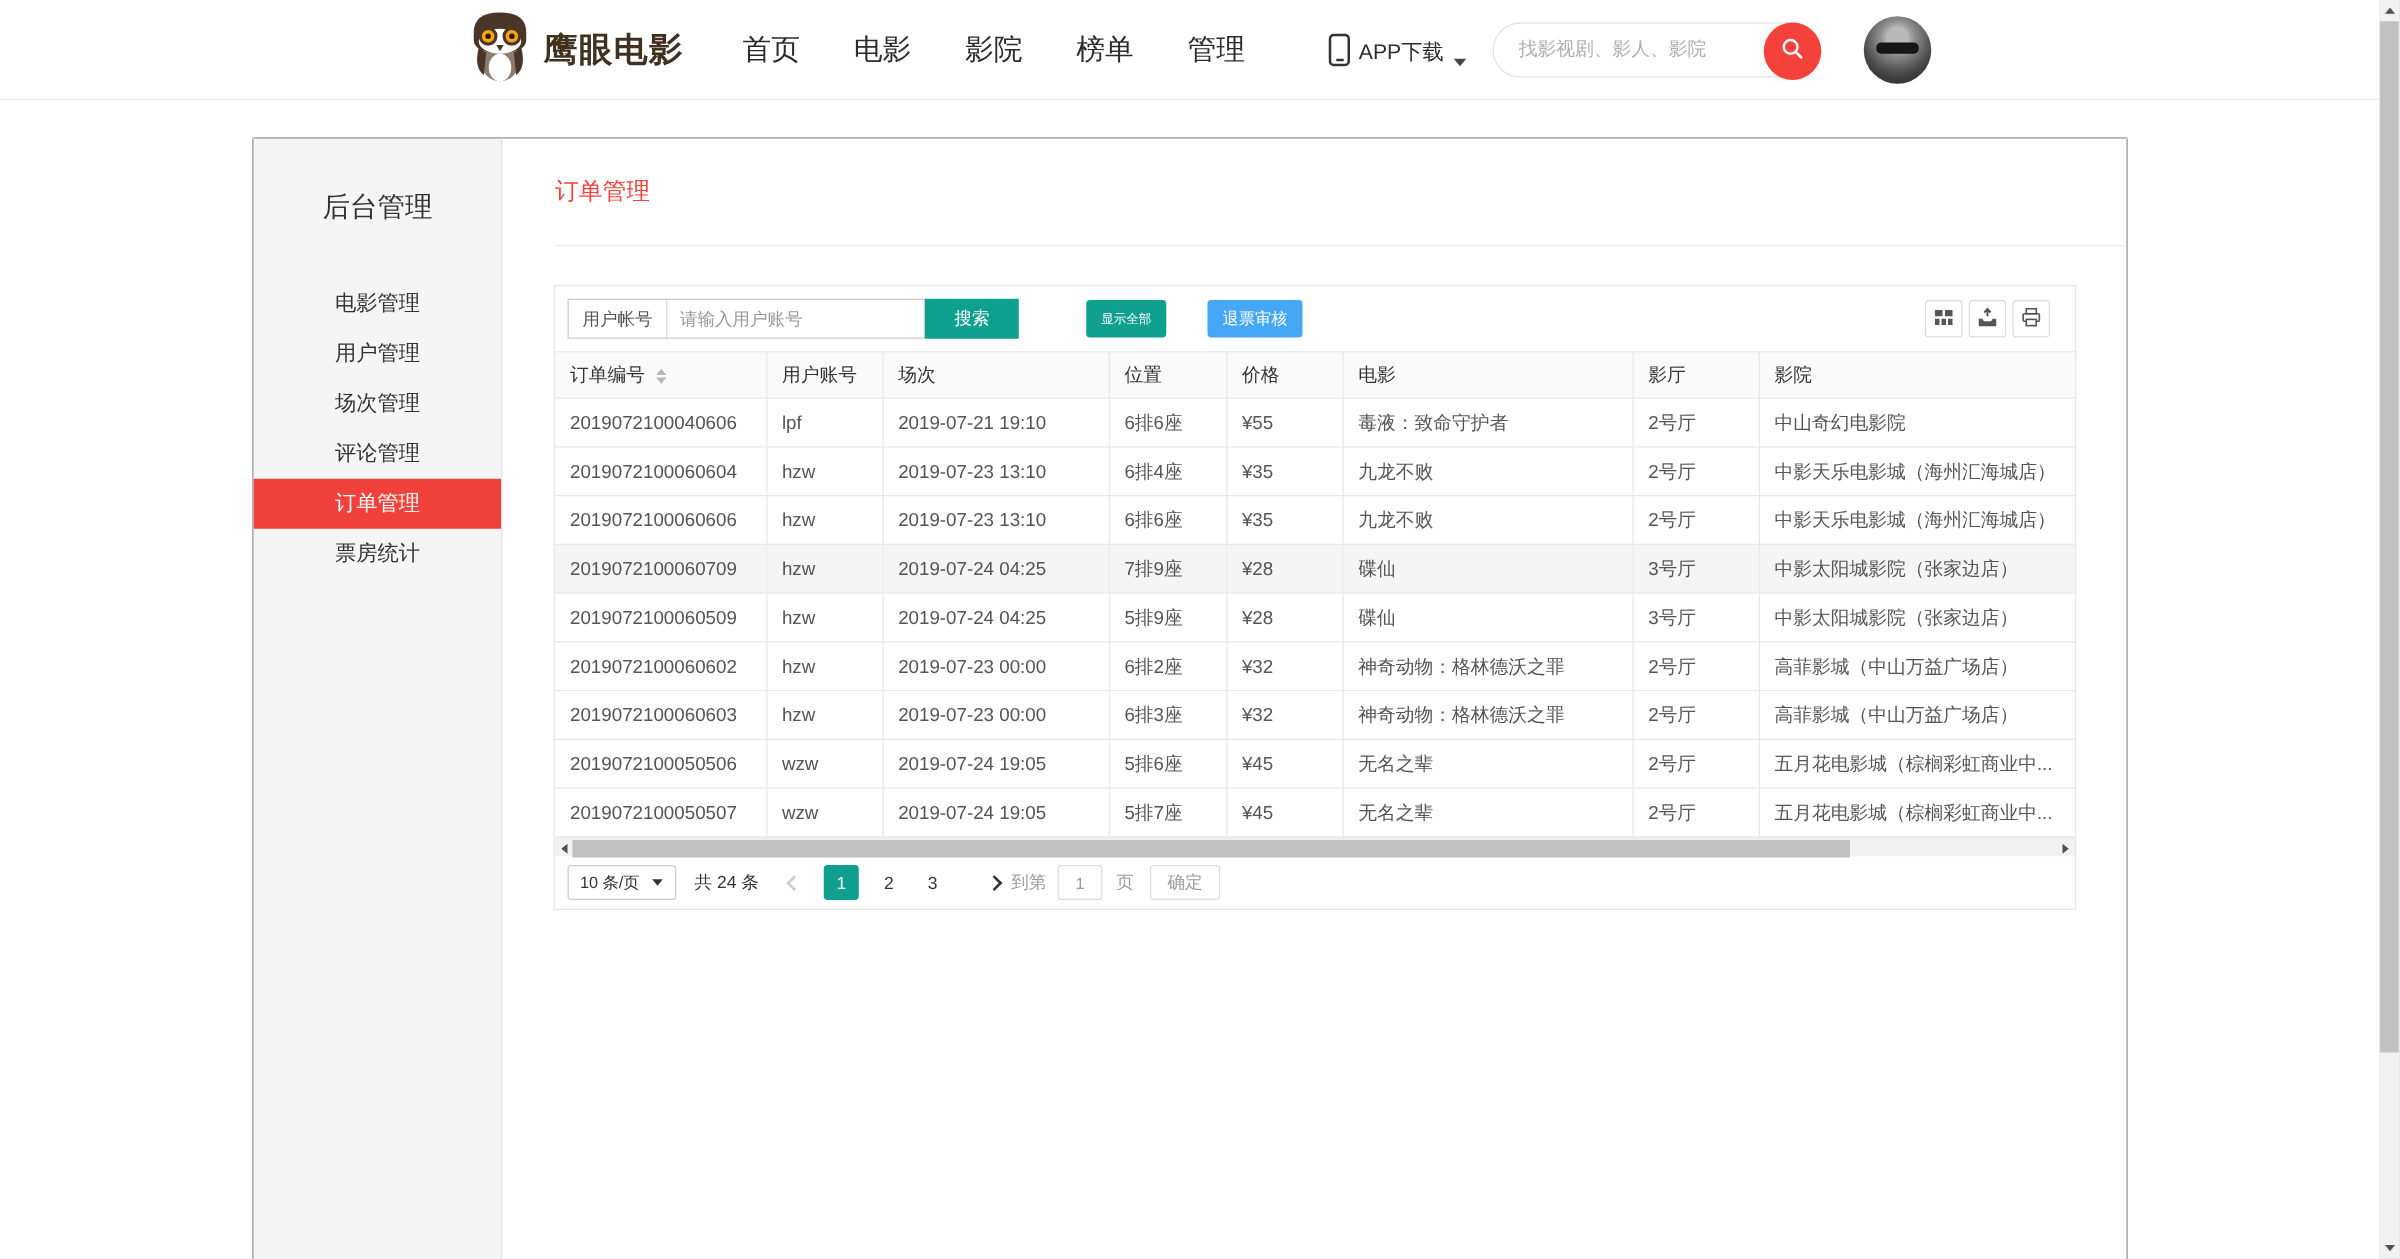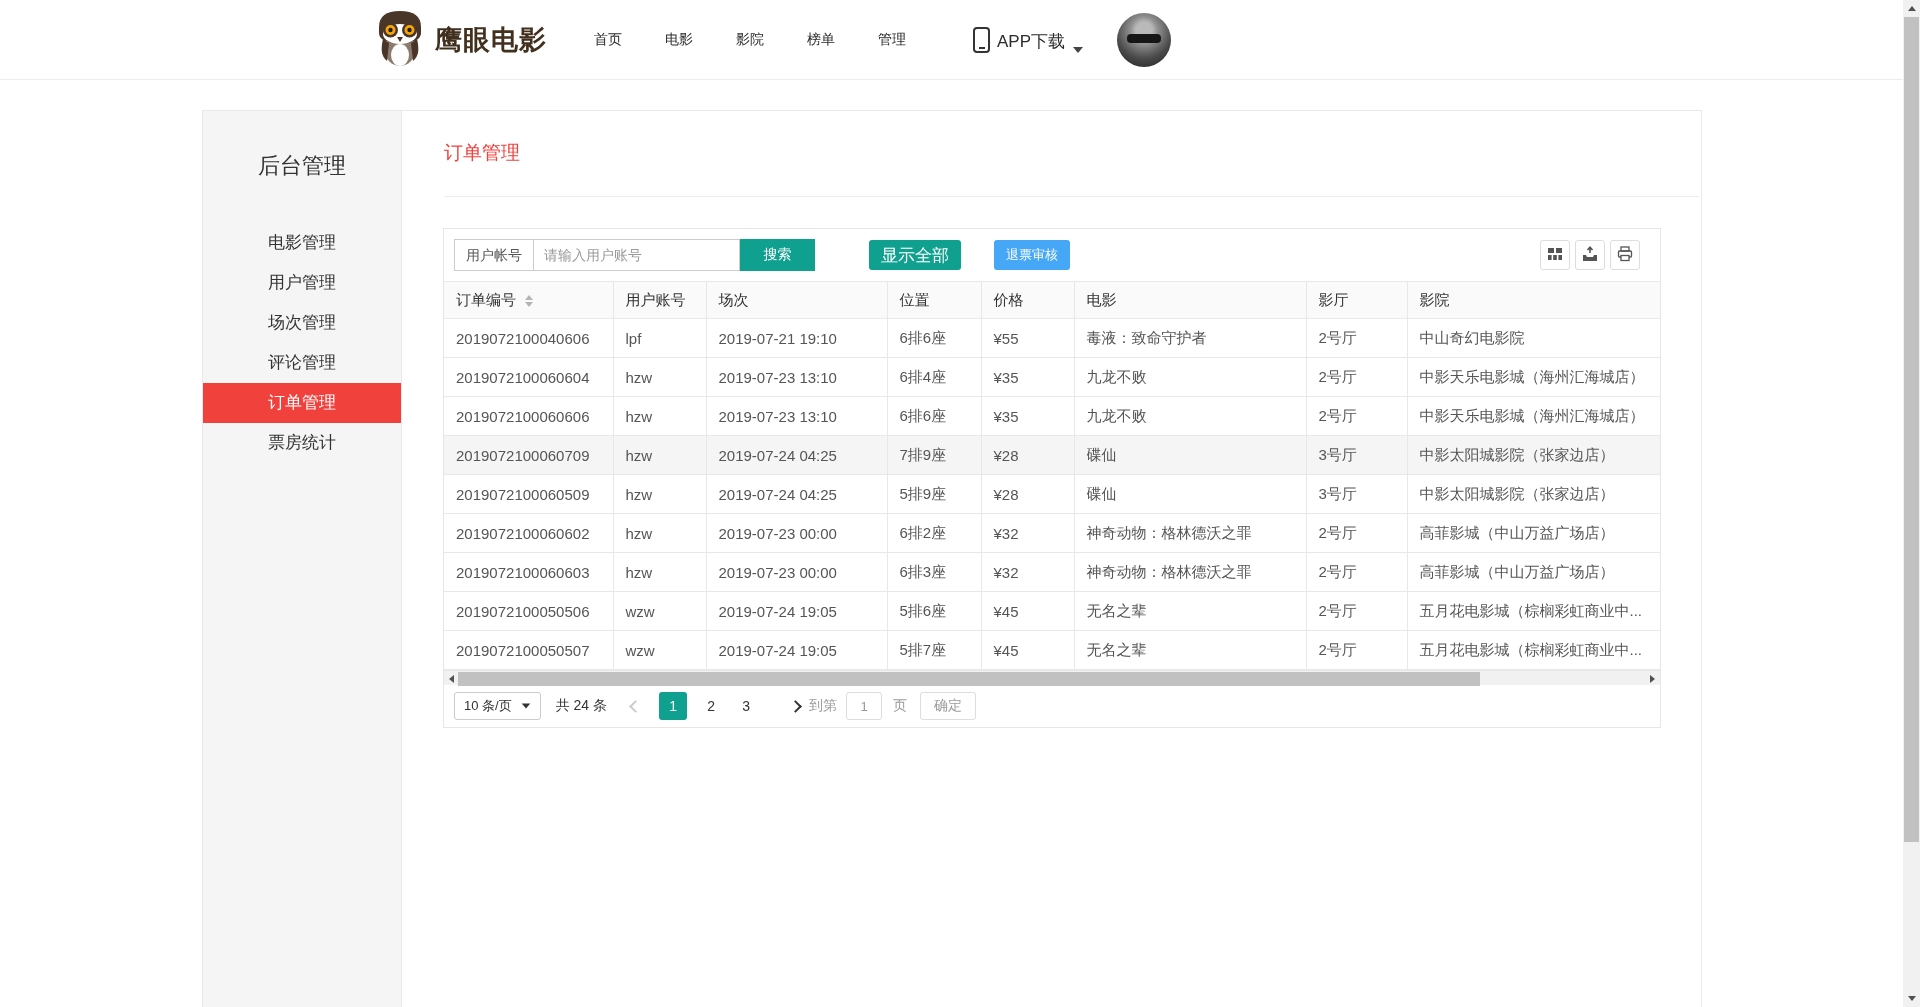--- a/index.html
+++ b/index.html
@@ -5,21 +5,21 @@
   * { box-sizing: border-box; margin: 0; padding: 0; }
   html,body { width:1920px; height:1007px; overflow:hidden; background:#fff;
     font-family:"Liberation Sans","DejaVu Sans",sans-serif; }
 
   
   .header { height:80px; background:#fff; border-bottom:1px solid #ececec;
     display:flex; align-items:center; padding-left:375px; }
   .brand { display:flex; align-items:center; cursor:pointer; }
   .brand-text { font-size:27px; font-weight:bold; color:#42301f; margin-left:10px; letter-spacing:1px; }
   .main-nav { display:flex; margin-left:47px; }
-  .nav-item { font-size:14px; color:#2b2b2b; margin-right:43px; cursor:pointer; text-decoration:none; }
+  .nav-item { font-size:23px; color:#2b2b2b; margin-right:43px; cursor:pointer; text-decoration:none; }
   .app-dl { display:flex; align-items:flex-end; margin-left:24px; cursor:pointer; }
   .phone-icon { width:17px; height:26px; border:2px solid #333; border-radius:4px; position:relative; }
   .phone-icon::after { content:""; position:absolute; left:50%; bottom:2px; transform:translateX(-50%);
     width:6px; height:2px; background:#333; }
   .app-dl-label { font-size:17px; color:#2b2b2b; margin-left:7px; }
   .caret-down { width:0; height:0; border-left:5px solid transparent; border-right:5px solid transparent;
     border-top:6px solid #444; margin-left:8px; }
   .search-pill { position:relative; margin-left:21px; width:263px; height:44px;
     border:1px solid #e3e3e3; border-radius:22px; background:#fff; display:flex; align-items:center; }
   .search-input { border:none; outline:none; background:transparent; margin-left:20px; width:170px;
@@ -48,21 +48,21 @@
   
   .table-card { margin:31px 40px 0 41px; width:1218px; border:1px solid #e6e6e6; background:#fff; }
   .toolbar { display:flex; align-items:center; padding:10px; }
   .ig-label { height:32px; line-height:30px; border:1px solid #ccc; background:#fff; padding:0 11px;
     font-size:14px; color:#555; }
   .ig-input { height:32px; width:206px; border:1px solid #ccc; border-left:none; padding:0 10px;
     font-size:14px; color:#333; outline:none; font-family:inherit; }
   .ig-input::placeholder { color:#999; }
   .btn { border:none; cursor:pointer; font-family:inherit; }
   .btn-search { height:32px; width:75px; background:#10a08f; color:#fff; font-size:14px; }
-  .btn-teal { height:30px; padding:0 12px; background:#10a08f; color:#fff; font-size:17px;
+  .btn-teal { height:30px; padding:0 12px; background:#10a08f; color:#fff; font-size:10px;
     border-radius:3px; margin-left:54px; }
   .btn-blue { height:30px; padding:0 12px; background:#47a7f7; color:#fff; font-size:13px;
     border-radius:3px; margin-left:33px; }
   .toolbar-spacer { flex:1; }
   .tool-icons { display:flex; gap:5px; margin-right:10px; }
   .tool-btn { width:30px; height:30px; border:1px solid #ddd; border-radius:3px; background:#fff;
     cursor:pointer; display:flex; align-items:center; justify-content:center; }
 
   table { width:100%; border-collapse:collapse; table-layout:fixed; }
   th, td { border:1px solid #e8e8e8; text-align:left; padding:0 0 0 12px;
@@ -145,20 +145,31 @@
       <a class="nav-item">榜单</a>
       <a class="nav-item">管理</a>
     </nav>
 
   <div class="app-dl">
     <span class="phone-icon"></span>
     <span class="app-dl-label">APP下载</span>
     <span class="caret-down"></span>
   </div>
 
+  <div class="search-pill">
+    <input class="search-input" placeholder="找影视剧、影人、影院" style="">
+    <button class="search-btn">
+      <span>
+        <svg width="20" height="20" viewBox="0 0 20 20">
+          <circle cx="8.5" cy="8.5" r="5.5" fill="none" stroke="#fff" stroke-width="2"></circle>
+          <line x1="12.8" y1="12.8" x2="17" y2="17" stroke="#fff" stroke-width="2" stroke-linecap="round"></line>
+        </svg>
+      </span>
+    </button>
+  </div>
 
   <div class="avatar"></div>
 </div>
 
 <div class="wrapper">
   <div class="sidebar">
     <div class="side-title">后台管理</div>
     <div class="side-menu">
         <div class="side-item">电影管理</div>
         <div class="side-item">用户管理</div>

